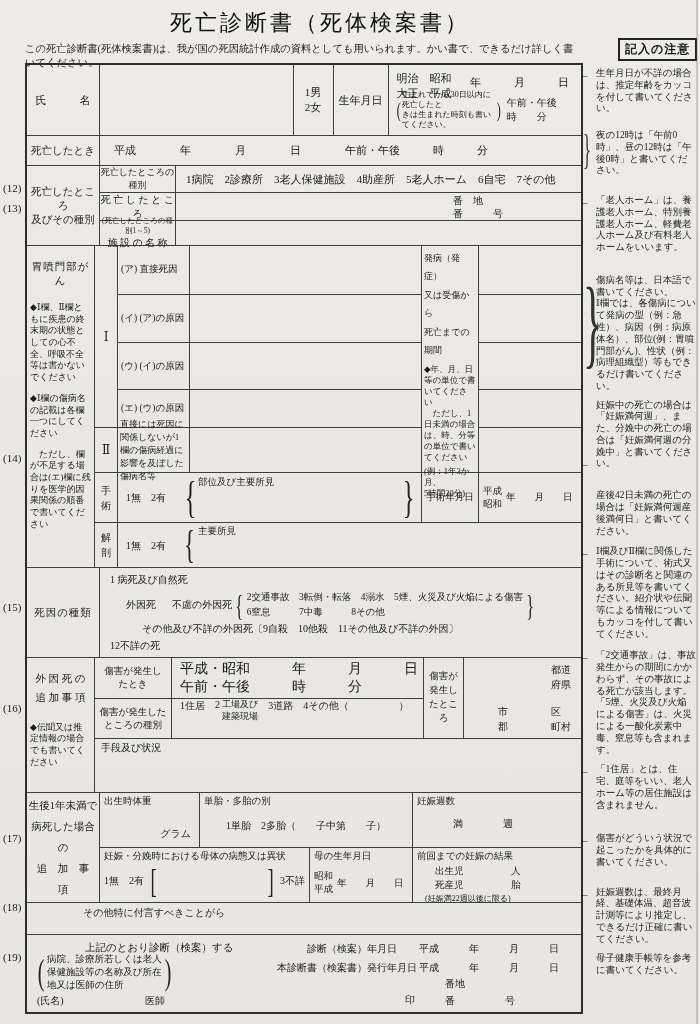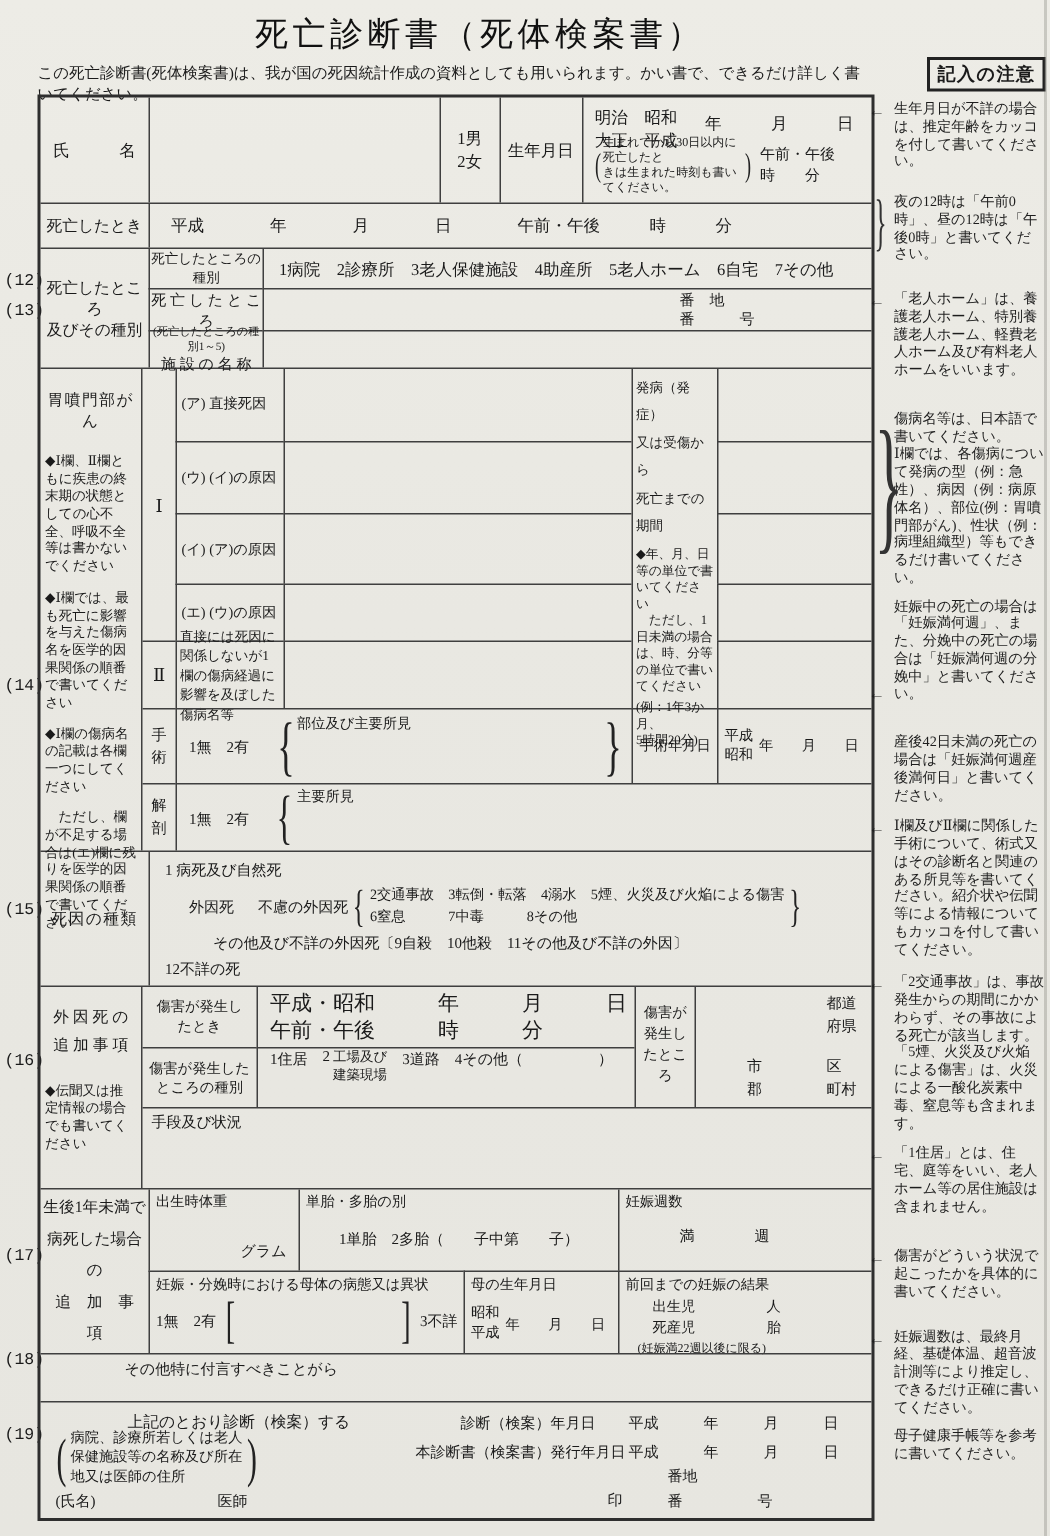--- a/index.html
+++ b/index.html
@@ -20,21 +20,21 @@
   .bl { border-left:1px solid #3f3f3f; }
   .fx { display:flex; }
   .col { flex-direction:column; }
   .f1 { flex:1; }
   .ctr { display:flex; align-items:center; justify-content:center; text-align:center; }
   .pre { white-space:pre-line; }
   .s8 { font-size:8px; } .s9 { font-size:9px; } .s95 { font-size:9.5px; } .s10 { font-size:10px; } .s105{ font-size:10.5px; }
   .rel { position:relative; }
   .abs { position:absolute; }
   .bigbr { font-weight:400; line-height:1; transform:scaleX(.55); transform-origin:center; color:#222; }
-  .margin-num { position:absolute; left:3px; font-size:11px; color:#1a1a1a;font-family:Liberation Mono, monospace; }
+  .margin-num { position:absolute; left:3px; font-size:11px; color:#1a1a1a; }
   .sidebar { position:absolute; left:596px; top:38px; width:100px; font-size:9.5px; line-height:1.24; color:#1d1d1d; }
   .note { position:relative; }
   .note .mk { position:absolute; left:-17px; top:0; font-size:11px; }
   .note .brz { position:absolute; line-height:1; font-weight:300; transform:scaleX(.4); transform-origin:left center; color:#333; }
   .leftnotes { font-size:9px; line-height:1.3; text-align:left; }
   .celllab { position:absolute; left:4px; top:2px; }
 </style>
 </head>
 <body>
 
@@ -103,21 +103,20 @@
           </div>
           <div class="bl bt f1"></div>
         </div>
       </div>
     </div>
 
     <div class="r bt" style="height:322px">
       <div style="width:72px;padding:6px 3px">
         <div class="ctr s105" style="margin:8px 0 14px;letter-spacing:1px">胃噴門部がん</div>
         <div class="leftnotes" style="margin-bottom:9px">◆Ⅰ欄、Ⅱ欄ともに疾患の終末期の状態としての心不全、呼吸不全等は書かないでください</div>
-        <div class="leftnotes" style="margin-bottom:9px">◆Ⅰ欄では、最も死亡に影響を与えた傷病名を医学的因果関係の順番で書いてください</div>
         <div class="leftnotes" style="margin-bottom:9px">◆Ⅰ欄の傷病名の記載は各欄一つにしてください</div>
         <div class="leftnotes">　ただし、欄が不足する場合は(エ)欄に残りを医学的因果関係の順番で書いてください</div>
       </div>
       <div class="bl f1 rel fx col">
 
         <div class="abs ctr" style="left:0;top:0;width:22px;height:182px;font-size:12px">Ⅰ</div>
         <div class="abs bl" style="left:326px;top:0;width:57px;height:227px;padding:3px 2px">
           <div class="pre s9" style="line-height:2.05;margin-bottom:4px">発病（発症）
 又は受傷から
 死亡までの
@@ -131,29 +130,29 @@
         <div class="fx" style="height:48px">
           <div style="width:22px"></div>
           <div class="bl s95" style="width:72px;display:flex;align-items:center;padding-left:3px">(ア) 直接死因</div>
           <div class="bl" style="width:232px"></div>
           <div style="width:57px"></div>
           <div class="bl" style="width:103px"></div>
         </div>
 
         <div class="fx" style="height:48px">
           <div style="width:22px"></div>
-          <div class="bl bt s95" style="width:72px;display:flex;align-items:center;padding-left:3px">(ウ) (イ)の原因</div>
+          <div class="bl bt s95" style="width:72px;display:flex;align-items:center;padding-left:3px">(イ) (ア)の原因</div>
           <div class="bl bt" style="width:232px"></div>
           <div style="width:57px"></div>
           <div class="bl bt" style="width:103px"></div>
         </div>
 
         <div class="fx" style="height:48px">
           <div style="width:22px"></div>
-          <div class="bl bt s95" style="width:72px;display:flex;align-items:center;padding-left:3px">(イ) (ア)の原因</div>
+          <div class="bl bt s95" style="width:72px;display:flex;align-items:center;padding-left:3px">(ウ) (イ)の原因</div>
           <div class="bl bt" style="width:232px"></div>
           <div style="width:57px"></div>
           <div class="bl bt" style="width:103px"></div>
         </div>
 
         <div class="fx" style="height:38px">
           <div style="width:22px"></div>
           <div class="bl bt s95" style="width:72px;display:flex;align-items:center;padding-left:3px">(エ) (ウ)の原因</div>
           <div class="bl bt" style="width:232px"></div>
           <div style="width:57px"></div>

